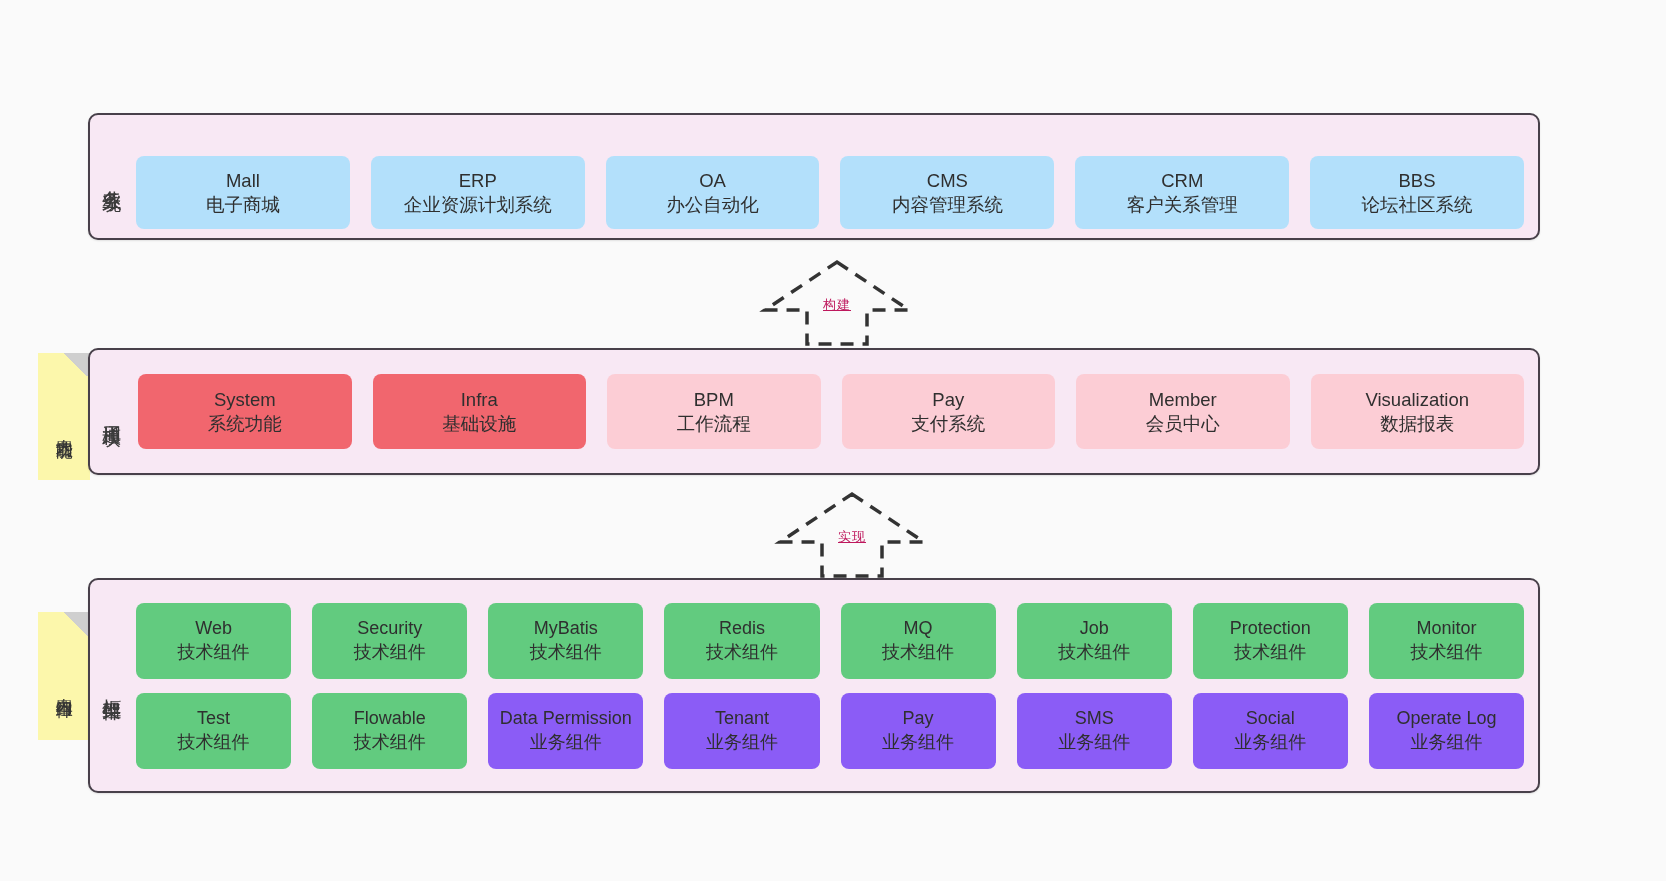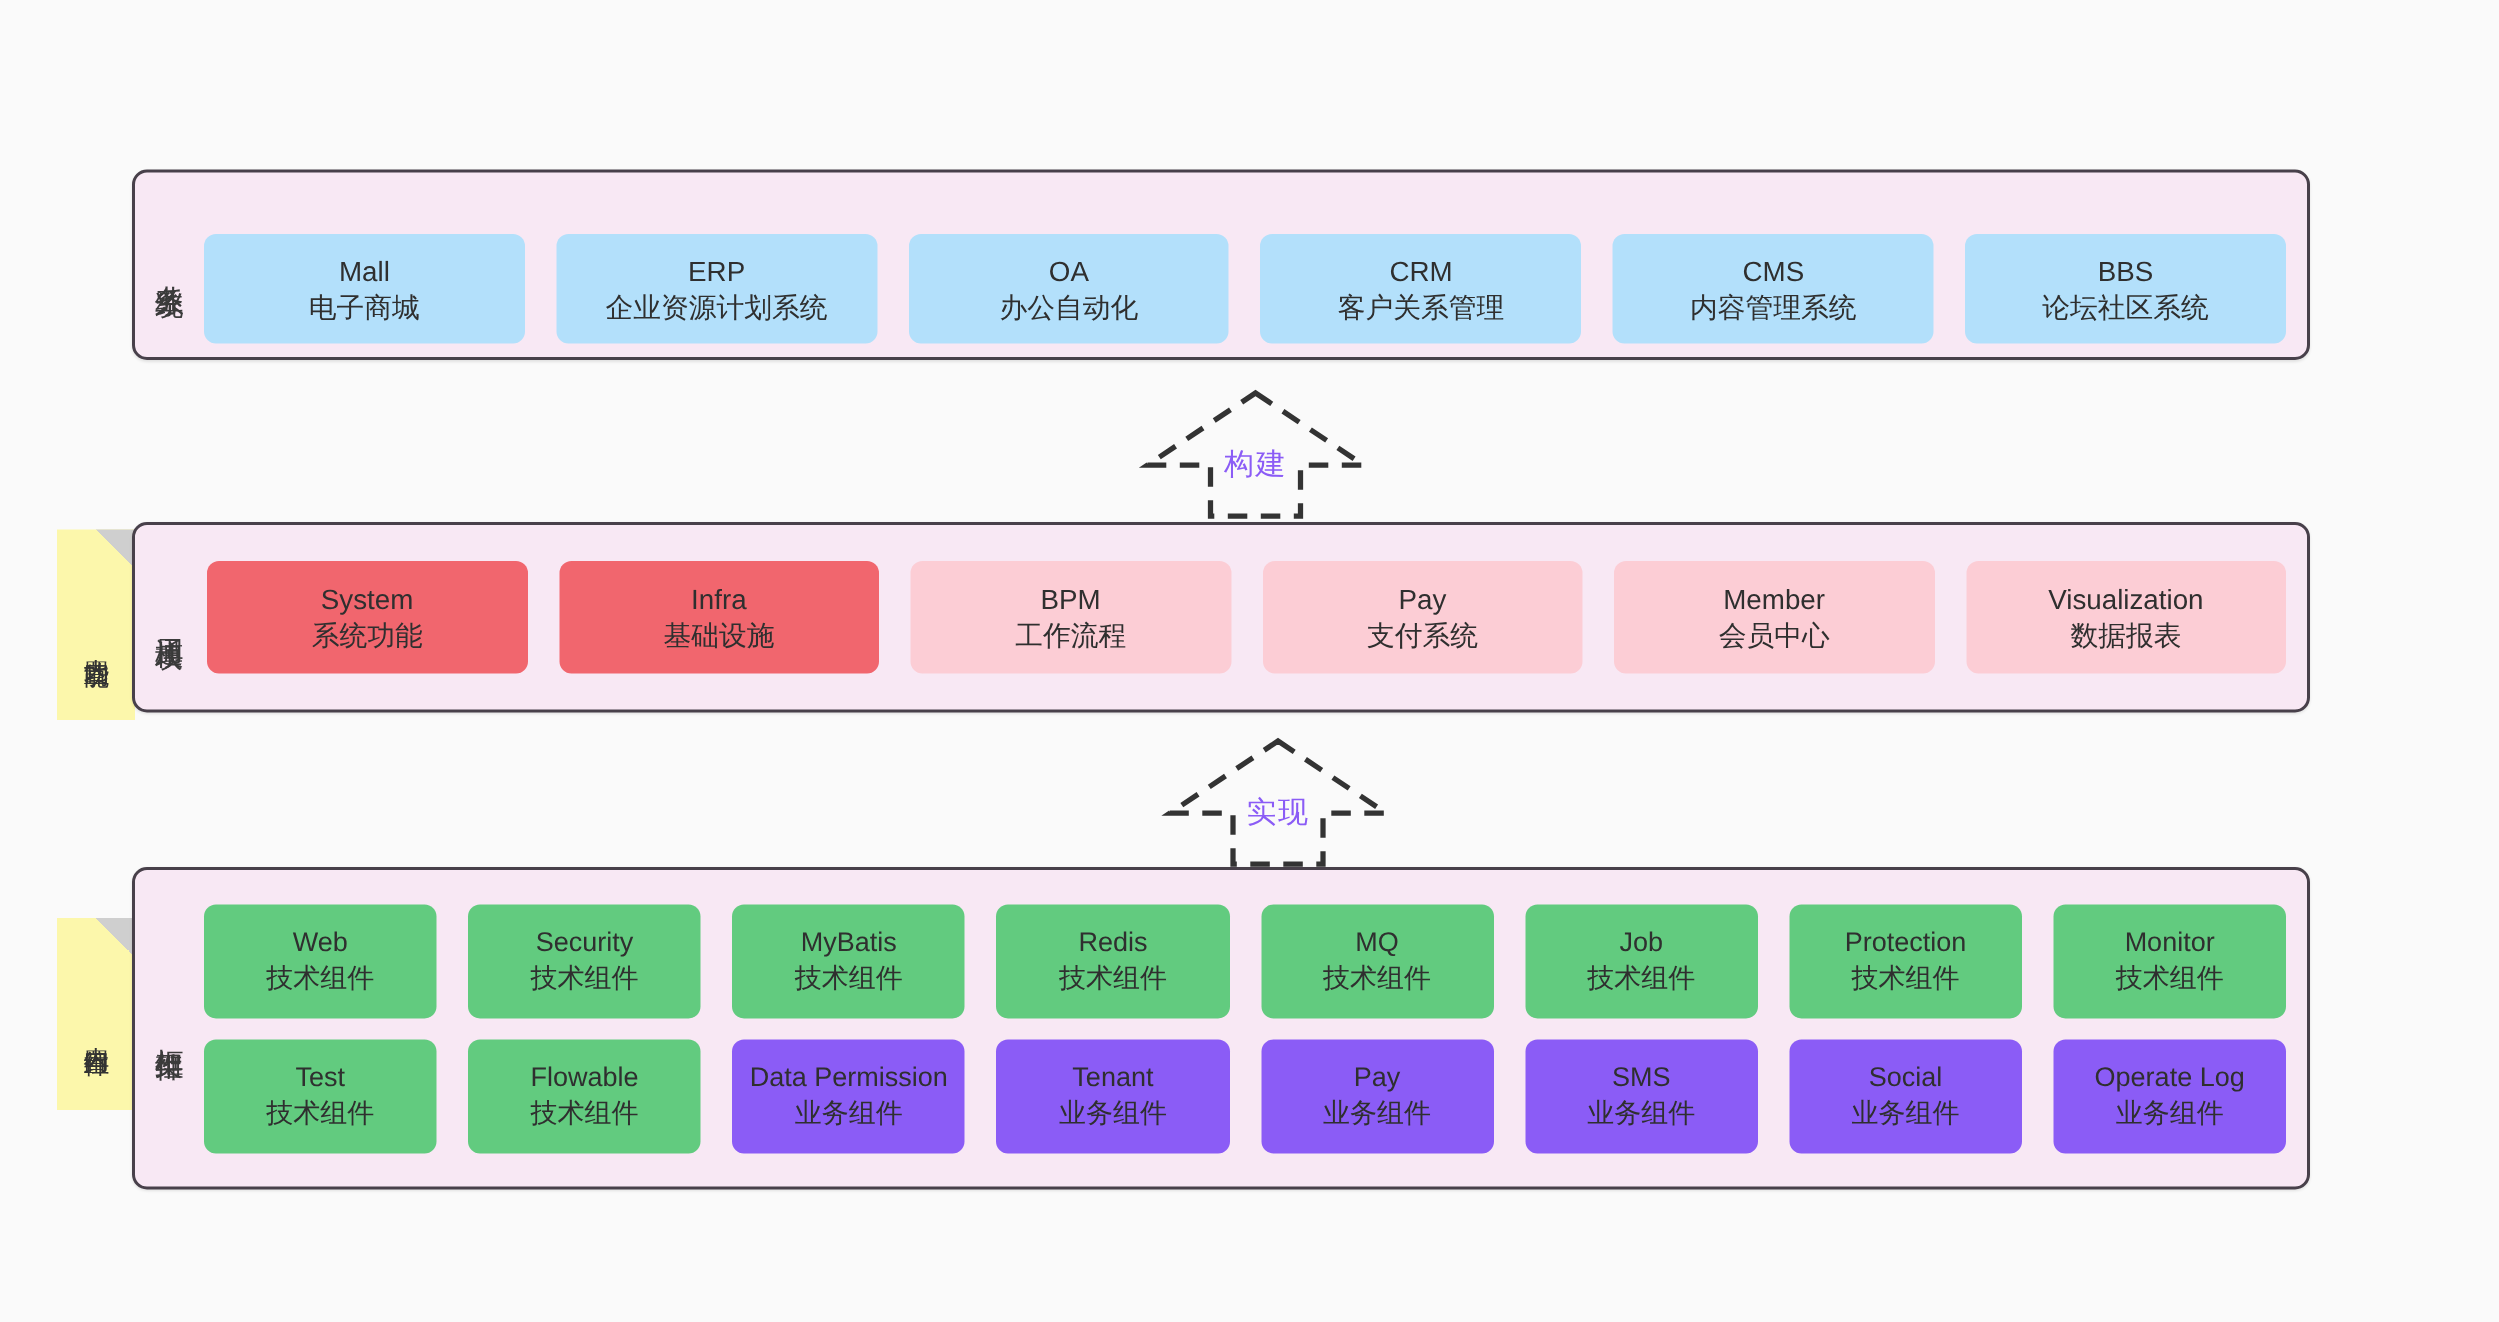--- a/index.html
+++ b/index.html
@@ -130,25 +130,26 @@
     height: 88px;
   }
   #arrow-build  { left: 757px; top: 258px; }
   #arrow-impl   { left: 772px; top: 490px; }
   .arrow-wrap svg { display: block; width: 100%; height: 100%; overflow: visible; }
   .arrow-label {
     position: absolute;
     left: 50%;
     transform: translateX(-50%);
     top: 38px;
-    font-size: 20px;
-    color: #8b5cf6;
+    font-size: 13px;
+    color: #be185d;
     background: transparent;
     white-space: nowrap;
     letter-spacing: 1px;
+    text-decoration: underline;
   }
 </style>
 </head>
 <body>
 
 <div class="layer" id="layer-business">
   <div class="layer-title">业务系统</div>
   <div class="layer-body">
     <div class="row">
       <div class="card">
@@ -157,26 +158,26 @@
       </div>
       <div class="card">
         <span class="l1">ERP</span>
         <span class="l2">企业资源计划系统</span>
       </div>
       <div class="card">
         <span class="l1">OA</span>
         <span class="l2">办公自动化</span>
       </div>
       <div class="card">
+        <span class="l1">CMS</span>
+        <span class="l2">内容管理系统</span>
+      </div>
+      <div class="card">
         <span class="l1">CRM</span>
         <span class="l2">客户关系管理</span>
-      </div>
-      <div class="card">
-        <span class="l1">CMS</span>
-        <span class="l2">内容管理系统</span>
       </div>
       <div class="card">
         <span class="l1">BBS</span>
         <span class="l2">论坛社区系统</span>
       </div>
     </div>
   </div>
 </div>
 
 <div class="arrow-wrap" id="arrow-build">

